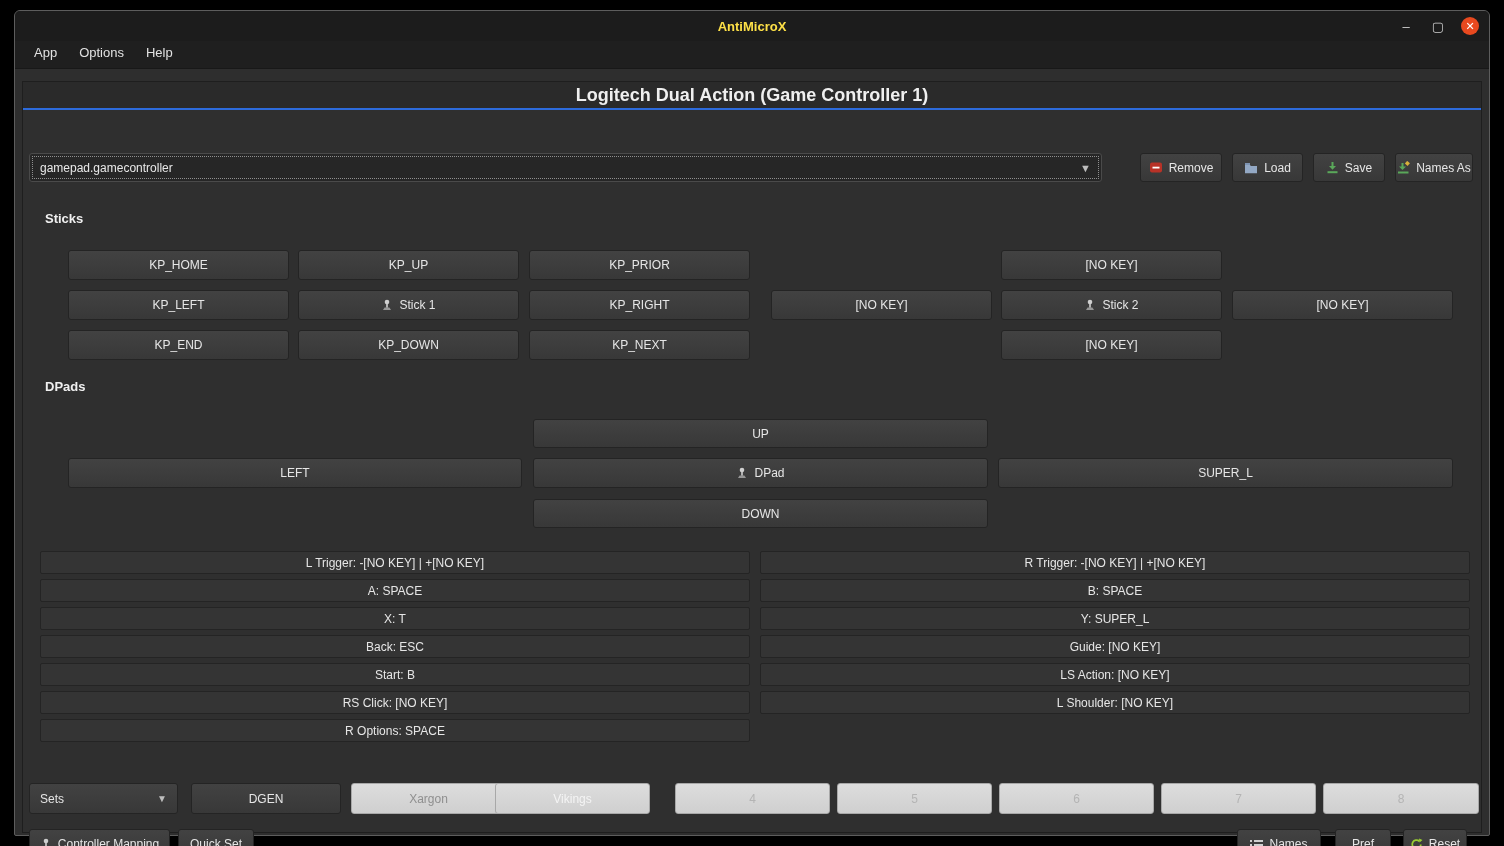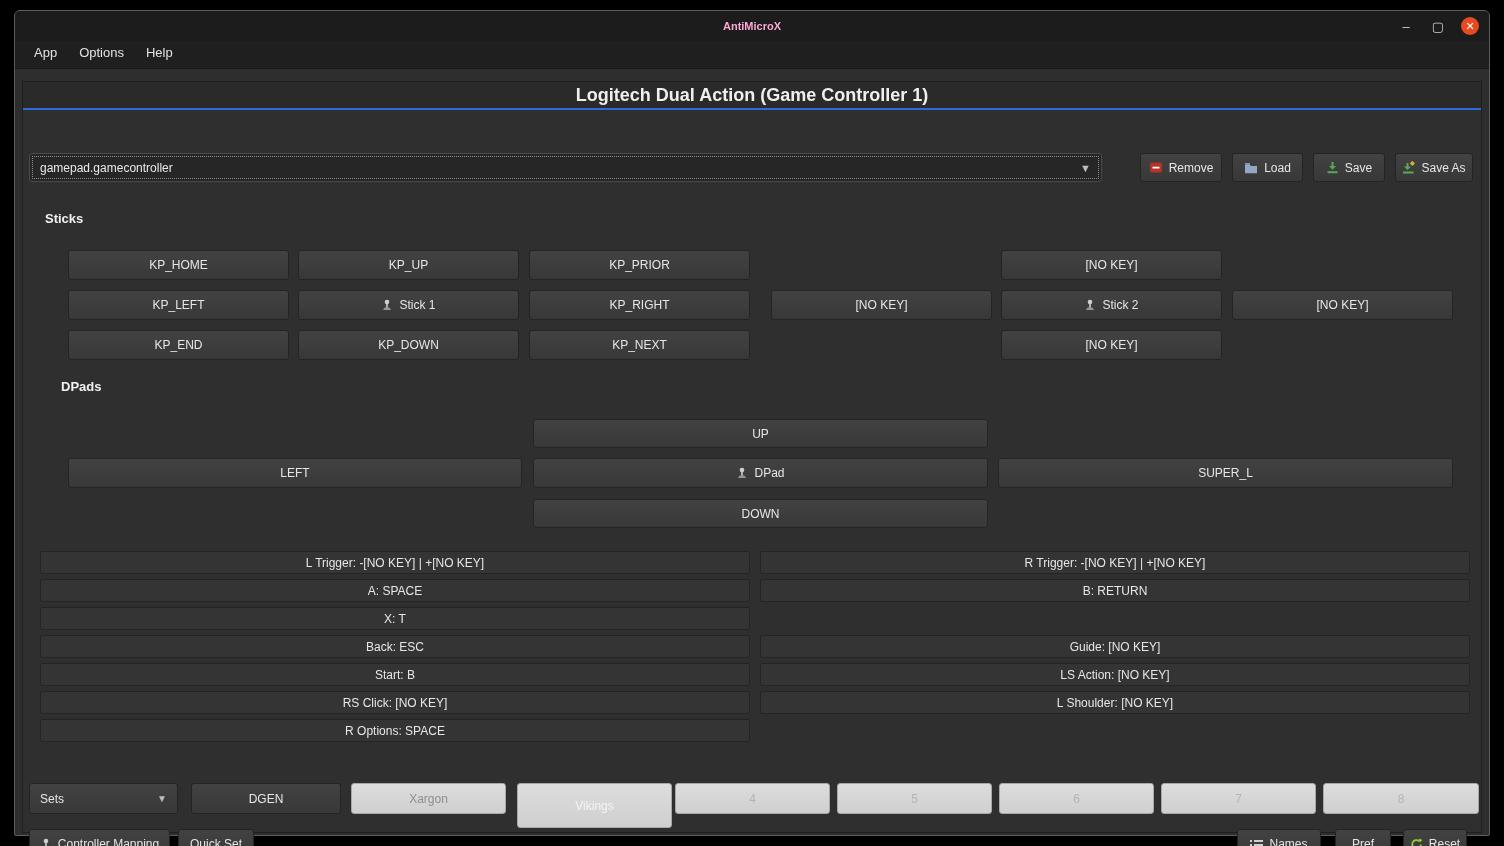--- a/index.html
+++ b/index.html
@@ -3,21 +3,21 @@
 <meta charset="utf-8">
 <style>
   * { box-sizing: border-box; }
   html,body { margin:0; padding:0; width:1504px; height:846px; background:#000; overflow:hidden;
               font-family:"Liberation Sans","DejaVu Sans",sans-serif; }
   .window { position:absolute; left:14px; top:10px; width:1476px; height:826px;
             background:#2e2e2e; border:1px solid #5d5d5d; border-radius:6px 6px 2px 2px; }
   
   .titlebar { position:relative; height:30px; background:#1c1c1c; border-radius:5px 5px 0 0;
               display:flex; align-items:center; justify-content:center; }
-  .titlebar .title { color:#f9a8d4; font-size:11px; font-weight:bold; }
+  .titlebar .title { color:#fde047; font-size:13px; font-weight:bold; }
   .win-controls { position:absolute; right:10px; top:0; height:30px; display:flex; align-items:center; gap:14px; }
   .win-btn { color:#cfcfcf; font-size:13px; width:18px; height:18px; display:flex; align-items:center; justify-content:center; cursor:default; }
   .win-close { width:18px; height:18px; border-radius:50%; background:#e8491f; color:#fff; font-size:11px; font-weight:bold;
                display:flex; align-items:center; justify-content:center; }
   
   .menubar { height:28px; background:#1f1f1f; display:flex; align-items:flex-start; padding-left:8px; border-bottom:1px solid #181818; }
   .menu-item { color:#e2e2e2; font-size:13px; padding:4px 11px; }
   
   .tabwidget { position:absolute; left:7px; right:7px; top:70px; height:752px;
                border:1px solid #1e1e1e; background:#2f2f2f; }
@@ -99,21 +99,21 @@
           </svg>
         <span>Save</span>
       </div>
       <div class="btn" style="right:8px; top:41px; width:78px; height:29px;">
         <svg width="13" height="13" viewBox="0 0 13 13">
             <path d="M5.5 2 v5" stroke="#5aa85a" stroke-width="2"></path>
             <path d="M2 5.5 l3.5 3.6 L9 5.5 Z" fill="#5aa85a"></path>
             <rect x="1" y="10.5" width="10.5" height="2" fill="#5aa85a"></rect>
             <rect x="8.6" y="0.6" width="3.6" height="3.6" fill="#d8b13a" transform="rotate(40 10.4 2.4)"></rect>
           </svg>
-        <span>Save As</span>
+        <span>Names As</span>
       </div>
 
       <div class="section-label" style="left:22px; top:99px;">Sticks</div>
 
       <div class="btn" style="left:45px;  top:138px; width:221px; height:30px;">KP_HOME</div>
       <div class="btn" style="left:275px; top:138px; width:221px; height:30px;">KP_UP</div>
       <div class="btn" style="left:506px; top:138px; width:221px; height:30px;">KP_PRIOR</div>
       <div class="btn" style="left:978px; top:138px; width:221px; height:30px;">[NO KEY]</div>
 
       <div class="btn" style="left:45px;  top:178px; width:221px; height:30px;">KP_LEFT</div>
@@ -135,21 +135,21 @@
           </svg>
         <span>Stick 2</span>
       </div>
       <div class="btn" style="left:1209px; top:178px; width:221px; height:30px;">[NO KEY]</div>
 
       <div class="btn" style="left:45px;  top:218px; width:221px; height:30px;">KP_END</div>
       <div class="btn" style="left:275px; top:218px; width:221px; height:30px;">KP_DOWN</div>
       <div class="btn" style="left:506px; top:218px; width:221px; height:30px;">KP_NEXT</div>
       <div class="btn" style="left:978px; top:218px; width:221px; height:30px;">[NO KEY]</div>
 
-      <div class="section-label" style="left:22px; top:267px;margin-left:16px;">DPads</div>
+      <div class="section-label" style="left:22px; top:267px;">DPads</div>
 
       <div class="btn" style="left:510px; top:307px; width:455px; height:29px;">UP</div>
       <div class="btn" style="left:45px;  top:346px; width:454px; height:30px;">LEFT</div>
       <div class="btn" style="left:510px; top:346px; width:455px; height:30px;">
         <svg width="12" height="12" viewBox="0 0 12 12">
             <circle cx="6" cy="3" r="2.3" fill="#cfcfcf"></circle>
             <rect x="5.2" y="4.8" width="1.6" height="4" fill="#cfcfcf"></rect>
             <path d="M2 11 L10 11 L8.4 8.6 L3.6 8.6 Z" fill="#979797"></path>
           </svg>
         <span>DPad</span>
@@ -159,32 +159,33 @@
 
       <div class="flatbtn" style="left:17px; top:467px; width:710px;">A: SPACE</div>
       <div class="flatbtn" style="left:17px; top:439px; width:710px;">L Trigger: -[NO KEY] | +[NO KEY]</div>
       <div class="flatbtn" style="left:17px; top:495px; width:710px;">X: T</div>
       <div class="flatbtn" style="left:17px; top:523px; width:710px;">Back: ESC</div>
       <div class="flatbtn" style="left:17px; top:551px; width:710px;">Start: B</div>
       <div class="flatbtn" style="left:17px; top:579px; width:710px;">RS Click: [NO KEY]</div>
       <div class="flatbtn" style="left:17px; top:607px; width:710px;">R Options: SPACE</div>
 
       <div class="flatbtn" style="left:737px; top:439px; width:710px;">R Trigger: -[NO KEY] | +[NO KEY]</div>
-      <div class="flatbtn" style="left:737px; top:467px; width:710px;">B: RETURN</div>
+      <div class="flatbtn" style="left:737px; top:467px; width:710px;">B: SPACE</div>
+      <div class="flatbtn" style="left:737px; top:495px; width:710px;">Y: SUPER_L</div>
       <div class="flatbtn" style="left:737px; top:523px; width:710px;">Guide: [NO KEY]</div>
       <div class="flatbtn" style="left:737px; top:551px; width:710px;">LS Action: [NO KEY]</div>
       <div class="flatbtn" style="left:737px; top:579px; width:710px;">L Shoulder: [NO KEY]</div>
 
       <div class="btn" style="left:6px; top:671px; width:149px; height:31px; justify-content:space-between; padding:0 10px;">
         <span>Sets</span>
         <span style="font-size:10px; color:#bdbdbd;">▼</span>
       </div>
       <div class="btn" style="left:168px; top:671px; width:150px; height:31px;">DGEN</div>
       <div class="btn set-light" style="left:328px;  top:671px; width:155px; height:31px;">Xargon</div>
-      <div class="btn set-light bright" style="left:494px;  top:671px; width:155px; height:45px;">Vikings</div>
+      <div class="btn set-light bright" style="left:472px;  top:671px; width:155px; height:31px;">Vikings</div>
       <div class="btn set-light dim" style="left:652px;  top:671px; width:155px; height:31px;">4</div>
       <div class="btn set-light dim" style="left:814px;  top:671px; width:155px; height:31px;">5</div>
       <div class="btn set-light dim" style="left:976px;  top:671px; width:155px; height:31px;">6</div>
       <div class="btn set-light dim" style="left:1138px; top:671px; width:155px; height:31px;">7</div>
       <div class="btn set-light dim" style="left:1300px; top:671px; width:156px; height:31px;">8</div>
 
       <div class="btn" style="left:6px; top:717px; width:141px; height:30px;">
         <svg width="12" height="12" viewBox="0 0 12 12">
             <circle cx="6" cy="3" r="2.3" fill="#cfcfcf"></circle>
             <rect x="5.2" y="4.8" width="1.6" height="4" fill="#cfcfcf"></rect>

